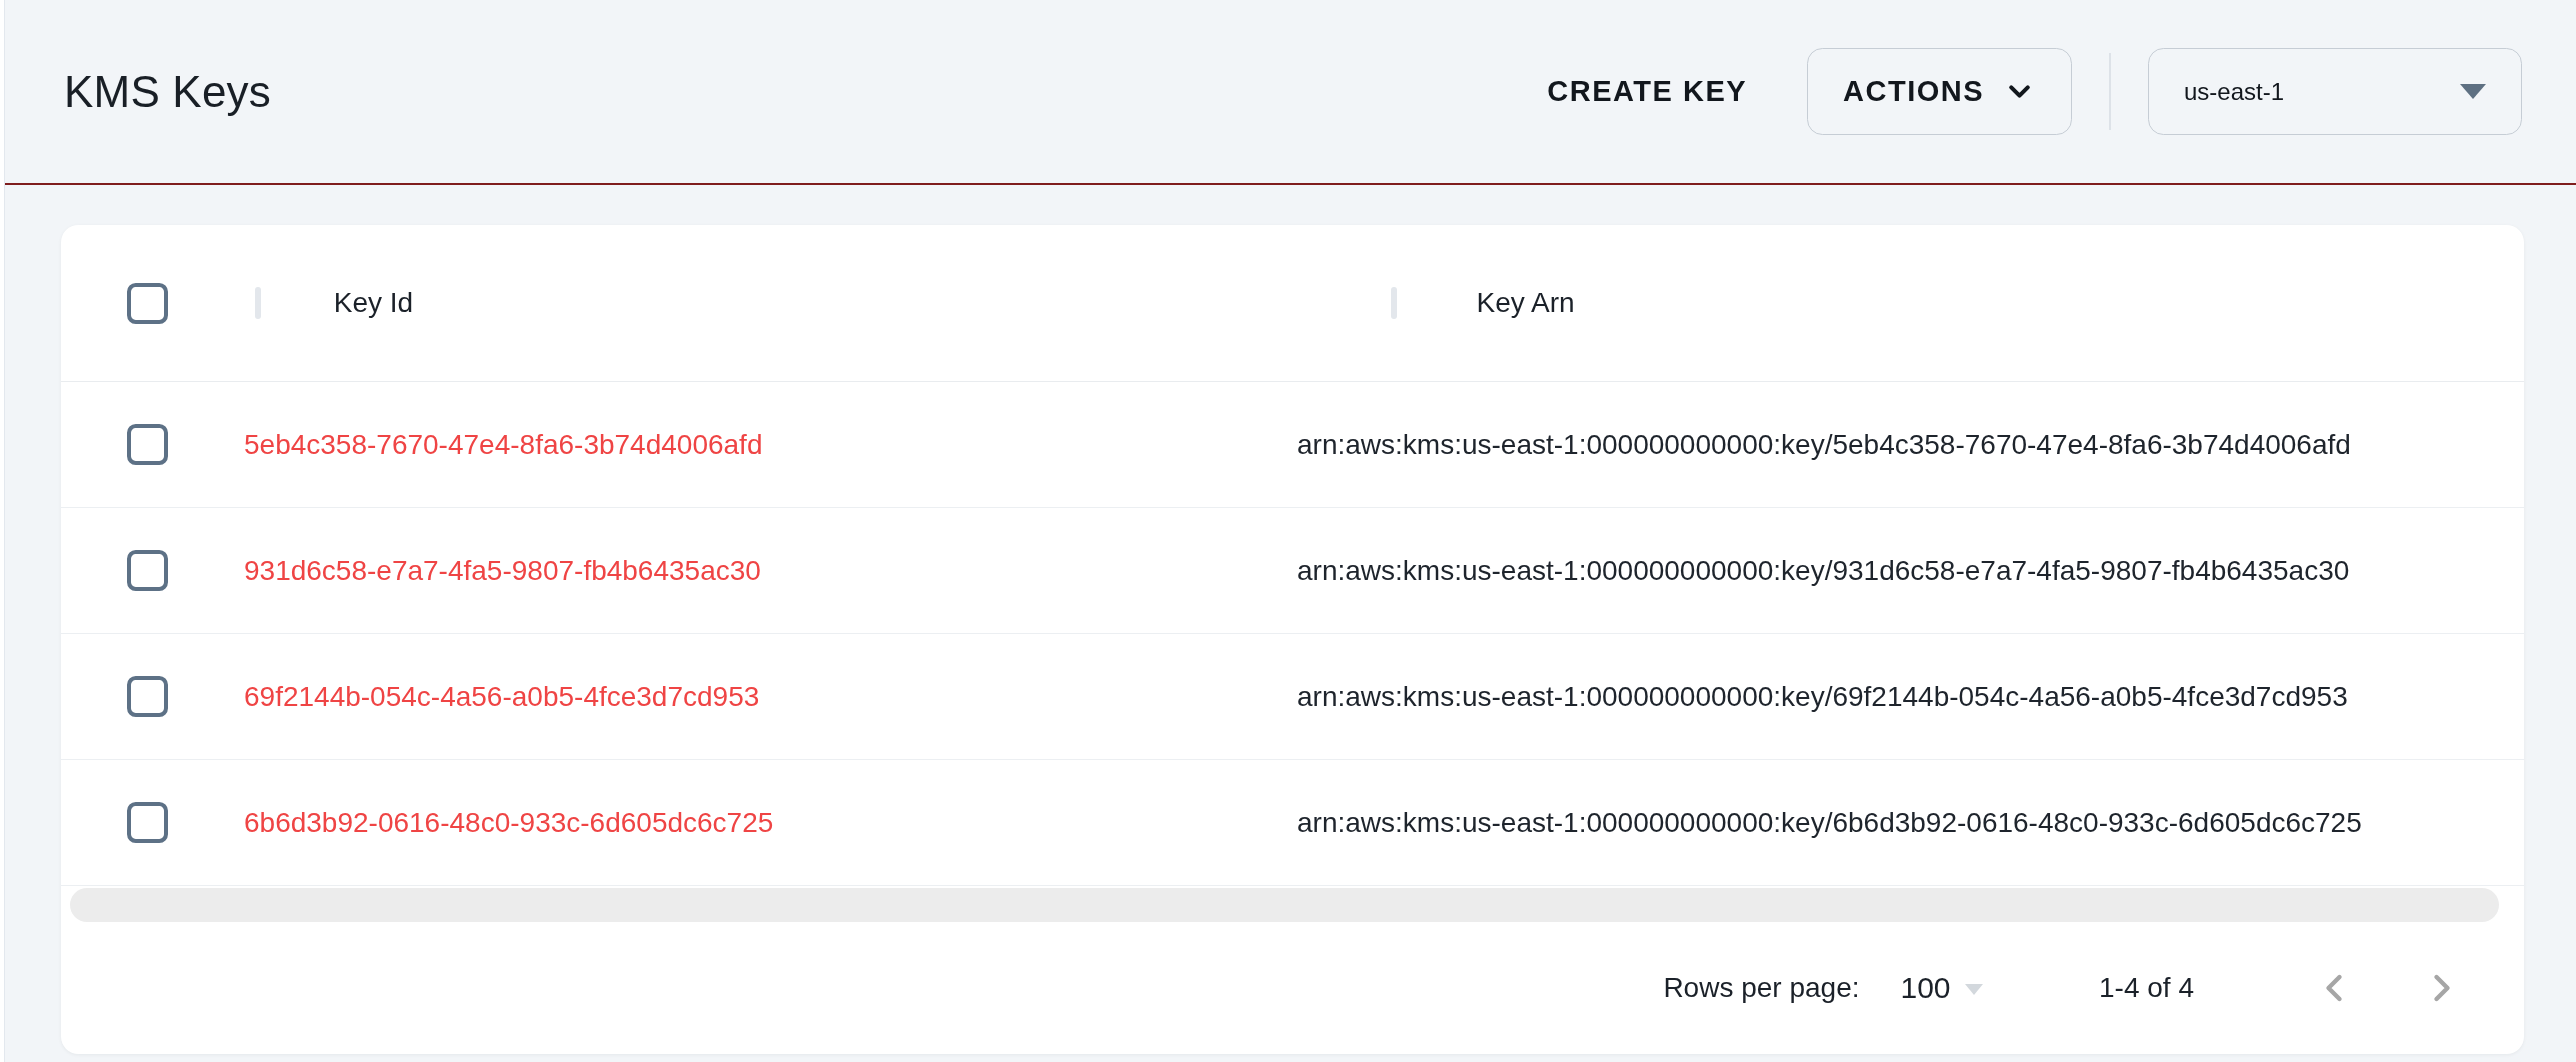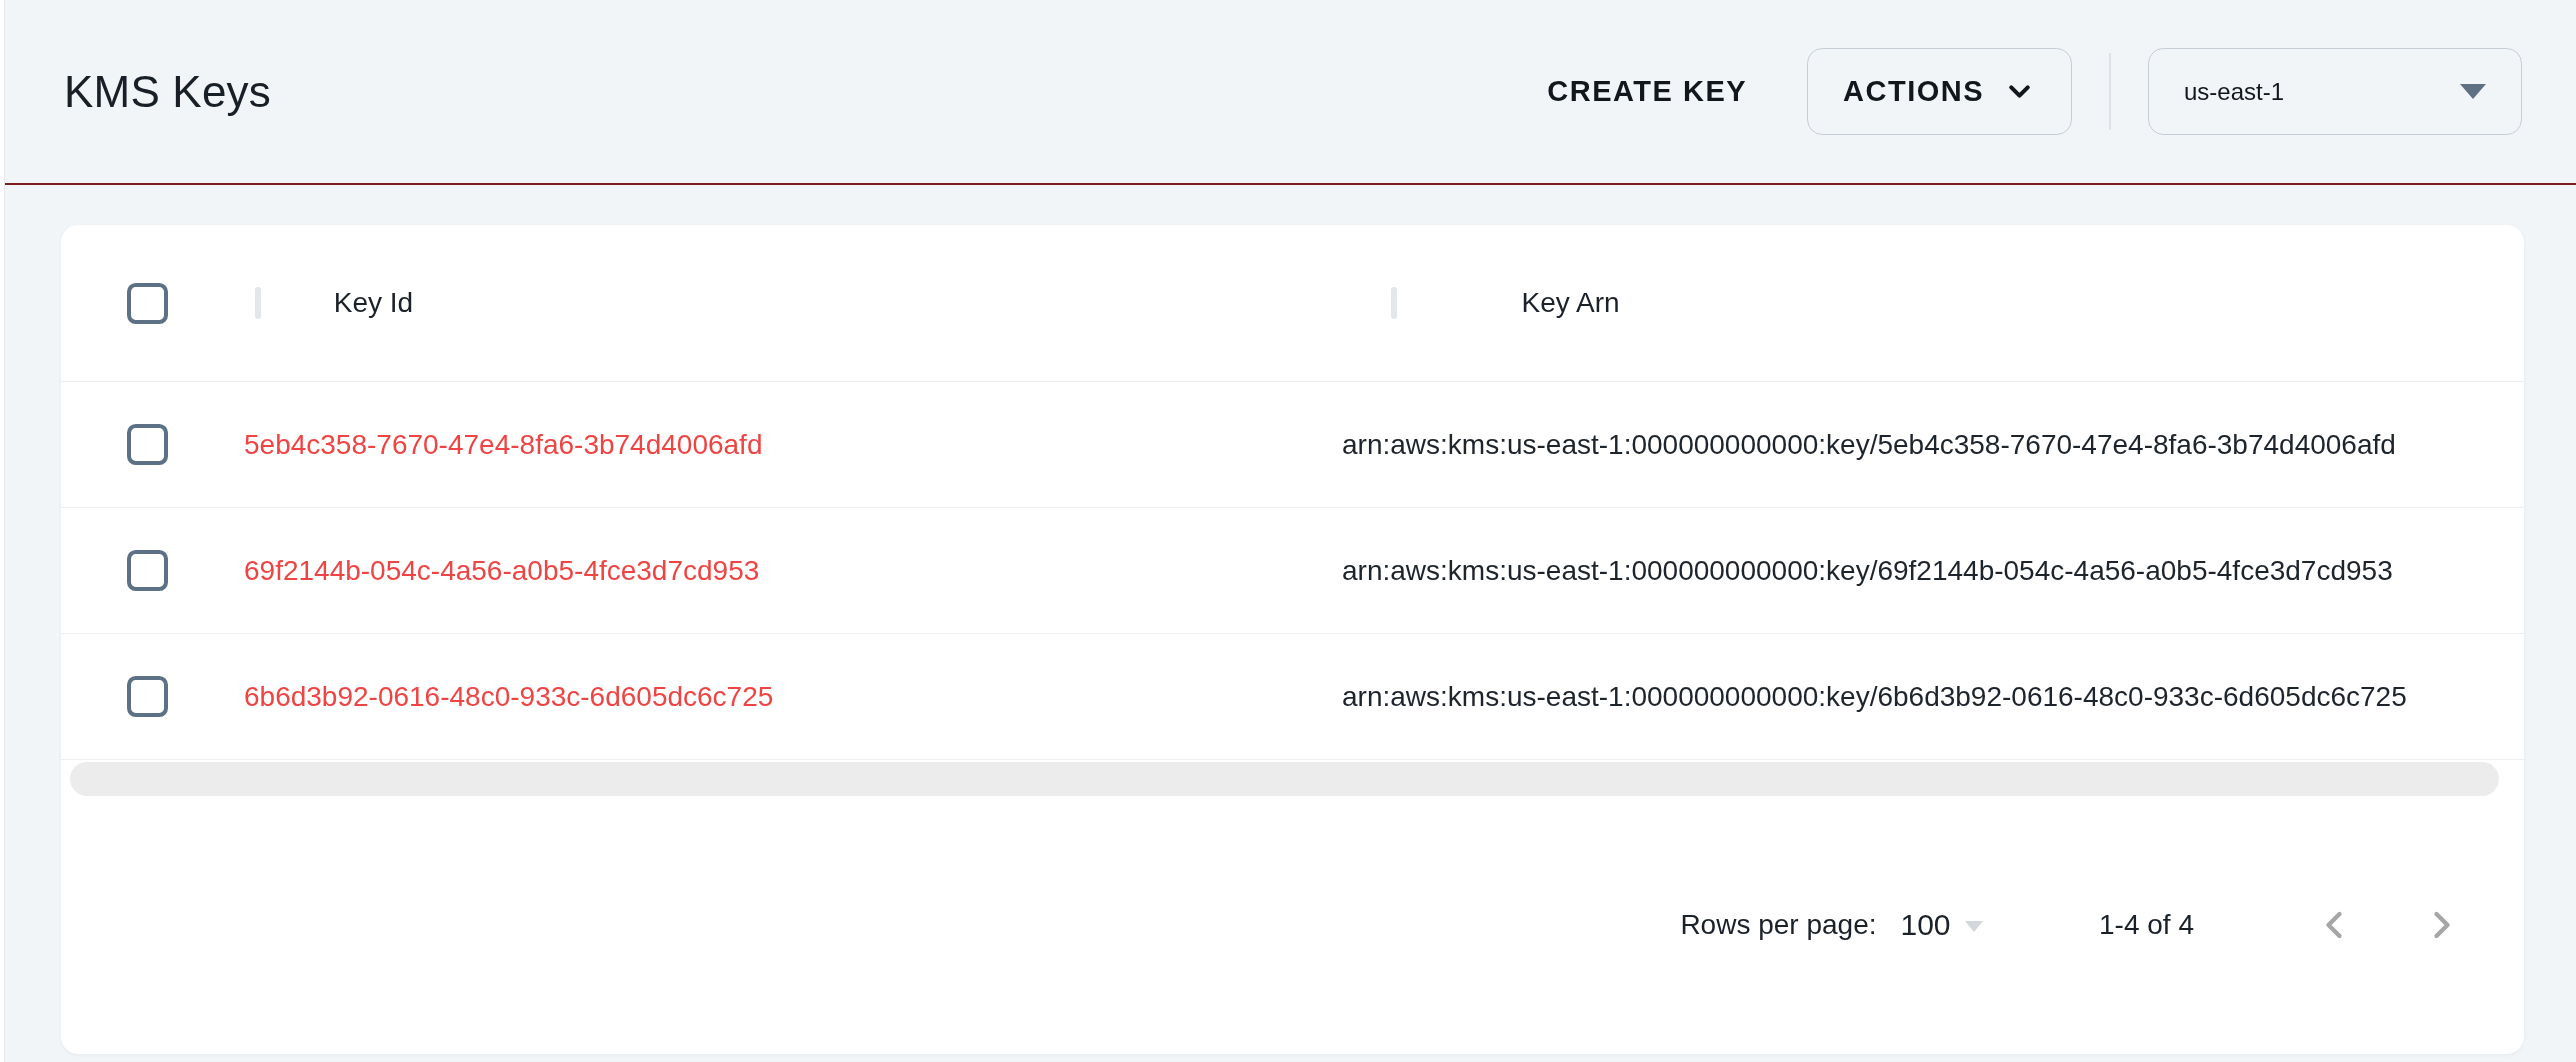--- a/index.html
+++ b/index.html
@@ -76,32 +76,32 @@
   }
   .tbody-row:last-child { border-bottom: none; height: 110px; }
   .cell-check { width: 149px; padding-left: 66px; display: flex; align-items: center; flex: 0 0 149px; }
   .checkbox {
     width: 41px; height: 41px; background: #fff;
     border: 4.8px solid #5d7186; border-radius: 8.7px; cursor: pointer;
   }
   .col-divider { width: 5.8px; height: 32px; background: #e3e7ec; border-radius: 2.9px; flex: 0 0 5.8px; }
   .cell-keyid { flex: 0 0 1040px; padding-left: 28px; display: flex; align-items: center; }
   .tbody-row .cell-keyid { flex: 0 0 1052px; padding-left: 34px; }
-  .cell-arn { flex: 1 1 auto; padding-left: 35px; display: flex; align-items: center; margin-left: 45px; }
+  .cell-arn { flex: 1 1 auto; padding-left: 35px; display: flex; align-items: center; }
   .key-link { color: #ef4444; text-decoration: none; cursor: pointer; }
   .arn-text { color: #1e242c; }
   
   .scroll-track { height: 34px; margin: 1.9px 25px 0 8.7px; }
   .scroll-thumb { height: 34px; width: 100%; background: #ececec; border-radius: 17.4px; }
   
   .pagination {
     flex: 1; display: flex; align-items: center; justify-content: flex-end;
     padding-right: 60px; font-size: 28px; color: #1b2129;
   }
-  .rpp-label { margin-right: 24px; }
+  .rpp-label { margin-right: 41px; }
   .rpp-select {
     display: flex; align-items: end; gap: 14.5px; cursor: pointer;
     font-size: 30px; margin-right: 116px; align-items: center;
   }
   .caret-small {
     width: 0; height: 0;
     border-left: 9.6px solid transparent;
     border-right: 9.6px solid transparent;
     border-top: 11.6px solid #d3d8dd;
     margin-top: 3.9px;
@@ -154,20 +154,31 @@
       <div class="checkbox"></div>
     </div>
     <div class="cell-keyid">
       <a class="key-link">5eb4c358-7670-47e4-8fa6-3b74d4006afd</a>
     </div>
     <div class="cell-arn">
       <span class="arn-text">arn:aws:kms:us-east-1:000000000000:key/5eb4c358-7670-47e4-8fa6-3b74d4006afd</span>
     </div>
   </div>
 
+  <div class="tbody-row">
+    <div class="cell-check">
+      <div class="checkbox"></div>
+    </div>
+    <div class="cell-keyid">
+      <a class="key-link">931d6c58-e7a7-4fa5-9807-fb4b6435ac30</a>
+    </div>
+    <div class="cell-arn">
+      <span class="arn-text">arn:aws:kms:us-east-1:000000000000:key/931d6c58-e7a7-4fa5-9807-fb4b6435ac30</span>
+    </div>
+  </div>
 
   <div class="tbody-row">
     <div class="cell-check">
       <div class="checkbox"></div>
     </div>
     <div class="cell-keyid">
       <a class="key-link">69f2144b-054c-4a56-a0b5-4fce3d7cd953</a>
     </div>
     <div class="cell-arn">
       <span class="arn-text">arn:aws:kms:us-east-1:000000000000:key/69f2144b-054c-4a56-a0b5-4fce3d7cd953</span>

